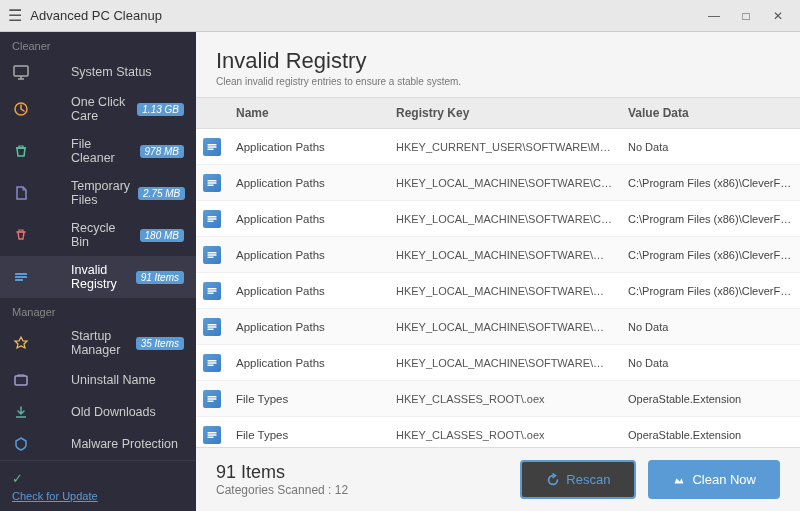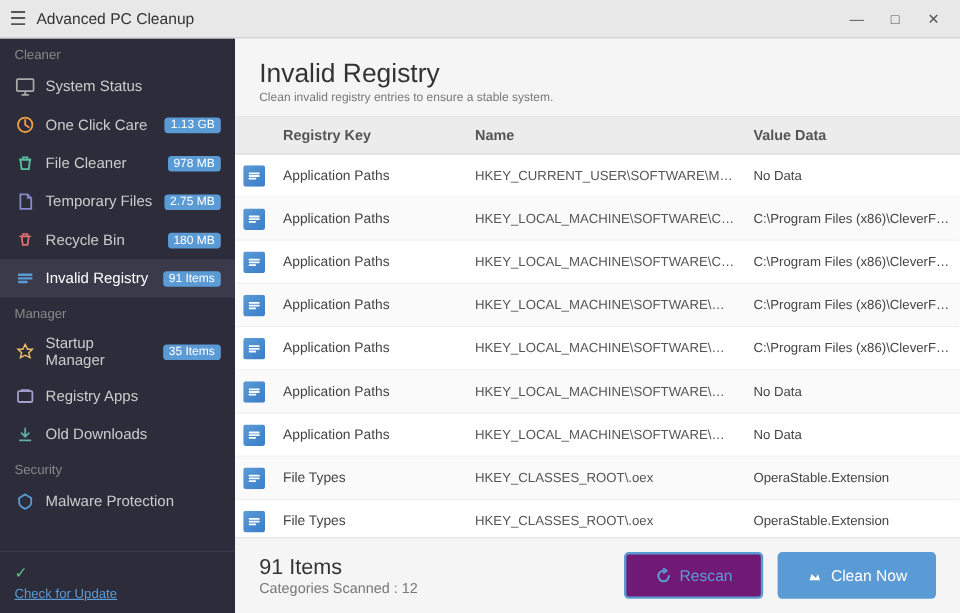--- a/index.html
+++ b/index.html
@@ -100,28 +100,30 @@
     .sidebar-icon {
       width: 18px;
       height: 18px;
       display: flex;
       align-items: center;
       justify-content: center;
       flex-shrink: 0;
     }
     .sidebar-item-label {
       flex: 1;
+      margin-left: 33px;
     }
     .sidebar-badge {
       background: #5b9bd5;
       color: white;
       font-size: 10px;
       padding: 1px 5px;
       border-radius: 3px;
       white-space: nowrap;
+      font-style: italic;
     }
 
     
     .sidebar-footer {
       margin-top: auto;
       padding: 10px 12px;
       border-top: 1px solid #3a3a4a;
       font-size: 11px;
       color: #888;
     }
@@ -245,21 +247,21 @@
     .footer-scanned {
       font-size: 12px;
       color: #777;
     }
     .footer-actions {
       display: flex;
       gap: 12px;
     }
     .btn-rescan {
       padding: 10px 24px;
-      background: #701a75;
+      background: #404040;
       border: 2px solid #5b9bd5;
       color: #5b9bd5;
       border-radius: 4px;
       font-size: 13px;
       cursor: pointer;
       display: flex;
       align-items: center;
       gap: 6px;
       font-weight: 500;
     }
@@ -384,34 +386,33 @@
       <span class="sidebar-badge">35 Items</span>
     </div>
 
     <div class="sidebar-item">
       <div class="sidebar-icon">
         <svg class="icon-svg" viewBox="0 0 16 16">
             <rect x="2" y="4" width="12" height="9" rx="1" fill="none" stroke="#a0a0d0" stroke-width="1.5"></rect>
             <path d="M5 4V3h6v1" fill="none" stroke="#a0a0d0" stroke-width="1.2"></path>
           </svg>
       </div>
-      <span class="sidebar-item-label">Registry Apps</span>
+      <span class="sidebar-item-label">Uninstall Name</span>
     </div>
 
     <div class="sidebar-item">
       <div class="sidebar-icon">
         <svg class="icon-svg" viewBox="0 0 16 16">
             <path d="M8 3v7M5 7l3 3 3-3" stroke="#60b0a0" stroke-width="1.5" fill="none" stroke-linecap="round"></path>
             <line x1="3" y1="13" x2="13" y2="13" stroke="#60b0a0" stroke-width="1.5"></line>
           </svg>
       </div>
       <span class="sidebar-item-label">Old Downloads</span>
     </div>
 
-    <div class="sidebar-section-label">Security</div>
 
     <div class="sidebar-item">
       <div class="sidebar-icon">
         <svg class="icon-svg" viewBox="0 0 16 16">
             <path d="M8 2l5 3v4c0 3-5 5-5 5S3 12 3 9V5z" fill="none" stroke="#5b9bd5" stroke-width="1.5"></path>
           </svg>
       </div>
       <span class="sidebar-item-label">Malware Protection</span>
     </div>
 
@@ -427,22 +428,22 @@
 
   <div class="content">
     <div class="content-header">
       <div class="content-title">Invalid Registry</div>
       <div class="content-subtitle">Clean invalid registry entries to ensure a stable system.</div>
     </div>
 
     <div class="table-container">
       <div class="table-header">
         <div class="table-header-cell"></div>
+        <div class="table-header-cell">Name</div>
         <div class="table-header-cell">Registry Key</div>
-        <div class="table-header-cell">Name</div>
         <div class="table-header-cell">Value Data</div>
       </div>
       <div id="table-rows">
           <div class="table-row">
       <div class="table-cell icon-cell">
         <div class="reg-icon">
           <svg width="12" height="12" viewBox="0 0 16 16">
                   <rect x="2" y="4" width="12" height="2" rx="0.5" fill="white"></rect>
                   <rect x="2" y="7" width="12" height="2" rx="0.5" fill="white"></rect>
                   <rect x="2" y="10" width="8" height="2" rx="0.5" fill="white"></rect>

